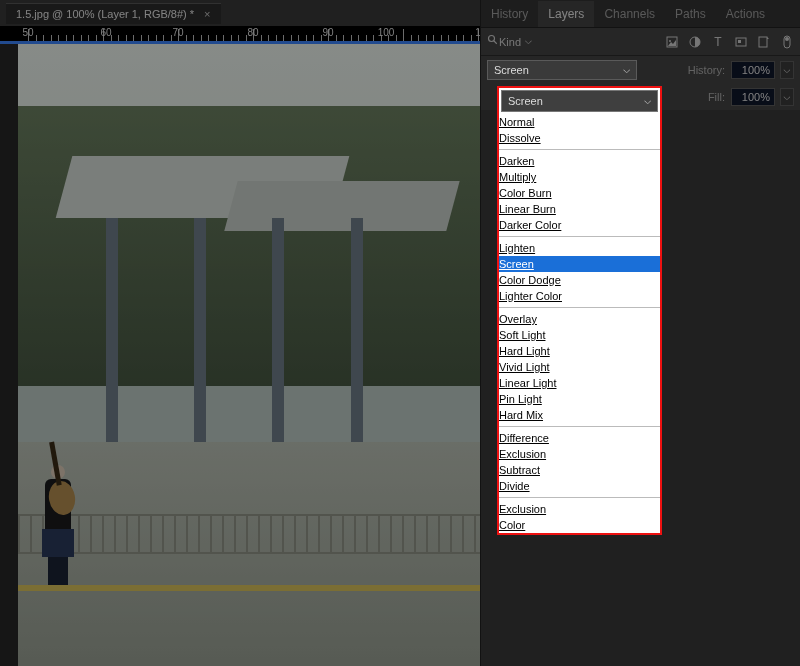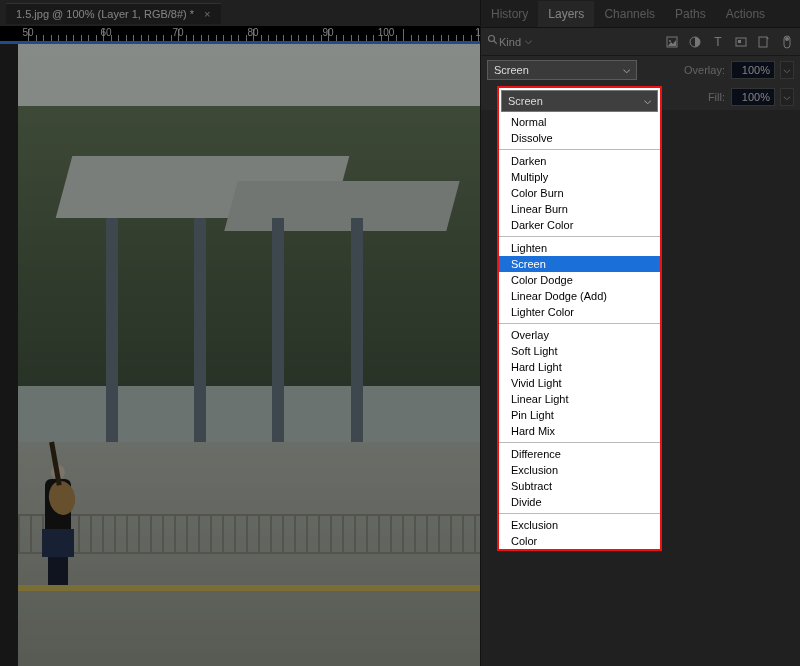--- a/index.html
+++ b/index.html
@@ -177,22 +177,23 @@
     background: #3f3f3f;
     color: #ddd;
     border: 1px solid #777;
     height: 22px;
     display:flex;align-items:center;justify-content:space-between;
     padding:0 6px;
     margin: 2px;
   }
   .dd-list { max-height: 560px; overflow:visible; }
   .dd-item {
-    padding: 2px 12px;
+    padding: 2px 0;
     cursor: pointer;
+    text-decoration: underline;
   }
   .dd-item.selected {
     background: #1a6fd8;
     color: #fff;
   }
   .dd-sep { height:1px; background:#bbb; margin:3px 0; }
 
   .dim-layer {
     position:absolute; inset:0; background:rgba(0,0,0,0.42); z-index:10; pointer-events:none;
   }
@@ -356,21 +357,21 @@
           </svg>
         </span>
     </div>
   </div>
 
   <div class="blend-row">
     <div class="blend-select">
       <span>Screen</span>
       <span class="chev">⌵</span>
     </div>
-    <span style="margin-left:auto;color:#aaa;">Overlay:</span>
+    <span style="margin-left:auto;color:#aaa;">History:</span>
     <div class="pct-box">
         <span>100%</span>
       </div>
     <div class="tiny-chev">
         <span class="chev">⌵</span>
       </div>
   </div>
 
   <div class="lock-row">
     <span style="visibility:hidden;">Lock:</span>
@@ -397,21 +398,20 @@
       <div class="dd-sep"></div>
       <div class="dd-item">Darken</div>
       <div class="dd-item">Multiply</div>
       <div class="dd-item">Color Burn</div>
       <div class="dd-item">Linear Burn</div>
       <div class="dd-item">Darker Color</div>
       <div class="dd-sep"></div>
       <div class="dd-item">Lighten</div>
       <div class="dd-item selected">Screen</div>
       <div class="dd-item">Color Dodge</div>
-      <div class="dd-item">Linear Dodge (Add)</div>
       <div class="dd-item">Lighter Color</div>
       <div class="dd-sep"></div>
       <div class="dd-item">Overlay</div>
       <div class="dd-item">Soft Light</div>
       <div class="dd-item">Hard Light</div>
       <div class="dd-item">Vivid Light</div>
       <div class="dd-item">Linear Light</div>
       <div class="dd-item">Pin Light</div>
       <div class="dd-item">Hard Mix</div>
       <div class="dd-sep"></div>

